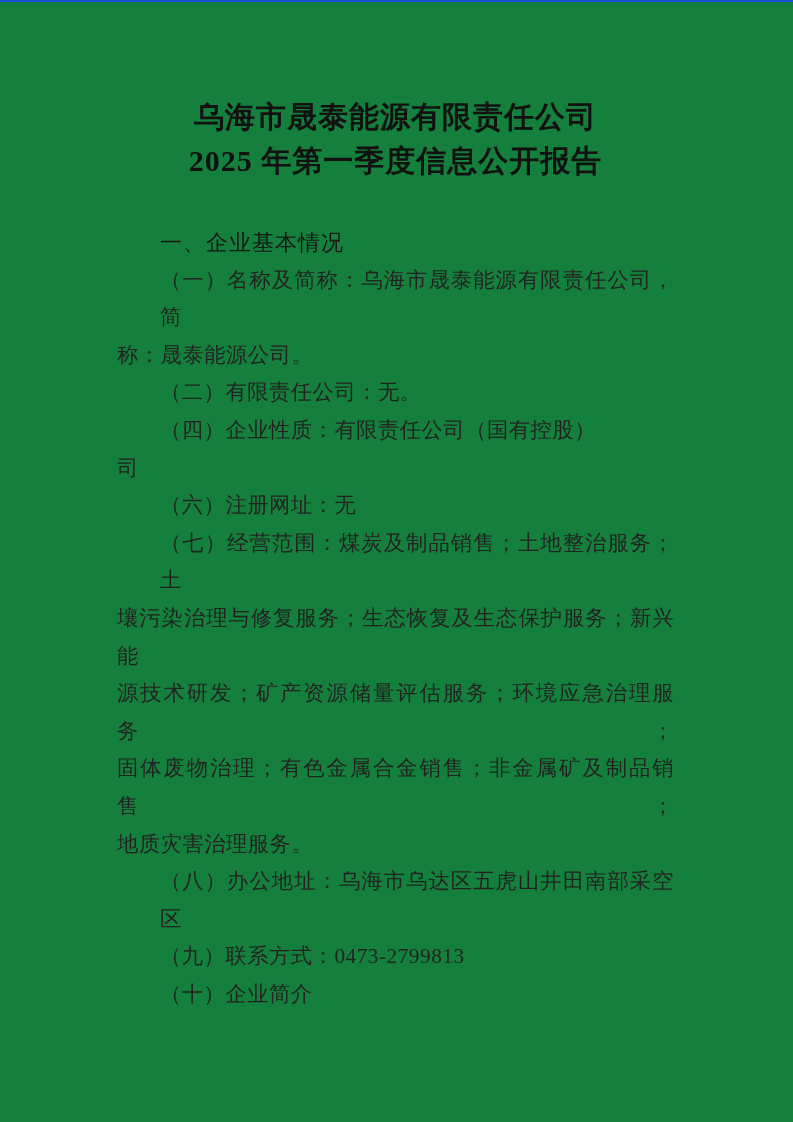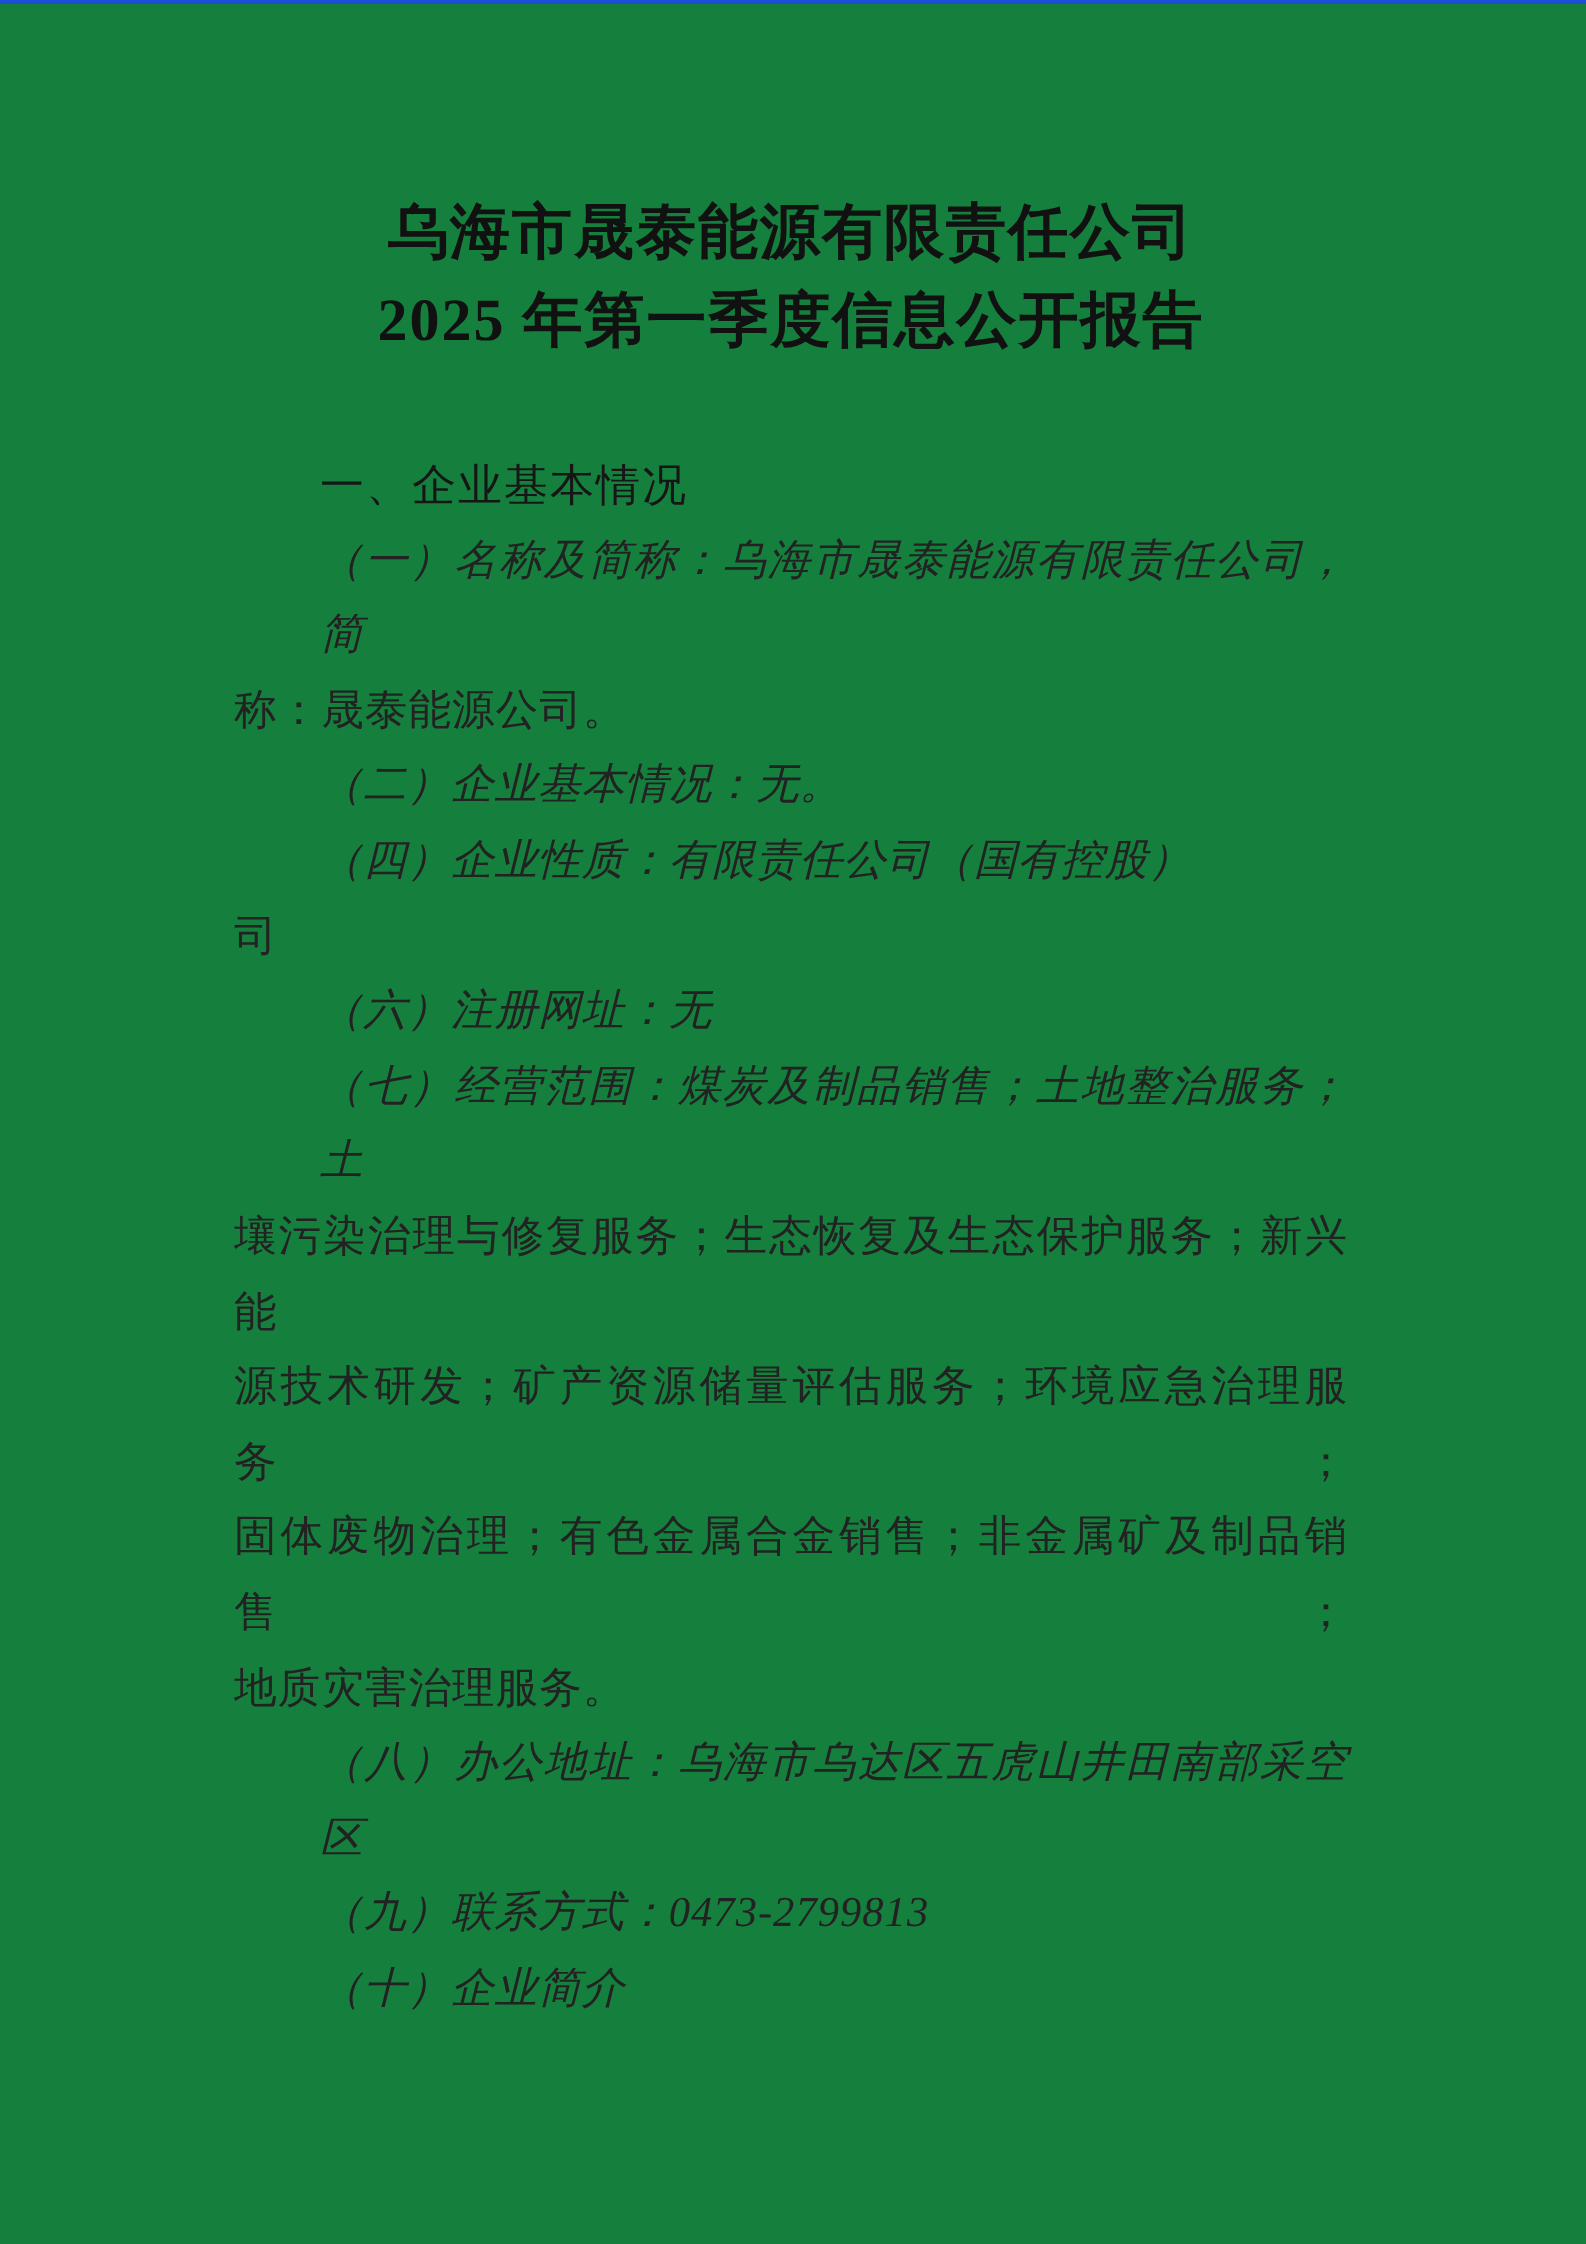--- a/index.html
+++ b/index.html
@@ -52,42 +52,41 @@
     font-size: 21.3px;
     line-height: 37.6px;
     color: #222222;
   }
   .line {
     white-space: nowrap;
     letter-spacing: 0.5px;
   }
   .line.indent-item {
     padding-left: 43px;
-    font-style: italic;
   }
   .line.full {
     white-space: normal;
     text-align: justify;
     text-align-last: justify;
   }
 </style>
 </head>
 <body>
 
 <div class="page">
   <div class="doc">
     <div class="title-block">
       <div class="title-line">乌海市晟泰能源有限责任公司</div>
       <div class="title-line">2025 年第一季度信息公开报告</div>
     </div>
     <div class="heading">一、企业基本情况</div>
     <div class="lines" id="lines">
         <div class="line indent-item full">（一）名称及简称：乌海市晟泰能源有限责任公司，简</div>
         <div class="line indent-none">称：晟泰能源公司。</div>
-        <div class="line indent-item">（二）企业基本情况：无。</div>
+        <div class="line indent-item">（二）有限责任公司：无。</div>
         <div class="line indent-item">（四）企业性质：有限责任公司（国有控股）</div>
         <div class="line indent-none">司</div>
         <div class="line indent-item">（六）注册网址：无</div>
         <div class="line indent-item full">（七）经营范围：煤炭及制品销售；土地整治服务；土</div>
         <div class="line indent-none full">壤污染治理与修复服务；生态恢复及生态保护服务；新兴能</div>
         <div class="line indent-none full">源技术研发；矿产资源储量评估服务；环境应急治理服务；</div>
         <div class="line indent-none full">固体废物治理；有色金属合金销售；非金属矿及制品销售；</div>
         <div class="line indent-none">地质灾害治理服务。</div>
         <div class="line indent-item full">（八）办公地址：乌海市乌达区五虎山井田南部采空区</div>
         <div class="line indent-item">（九）联系方式：0473-2799813</div>

